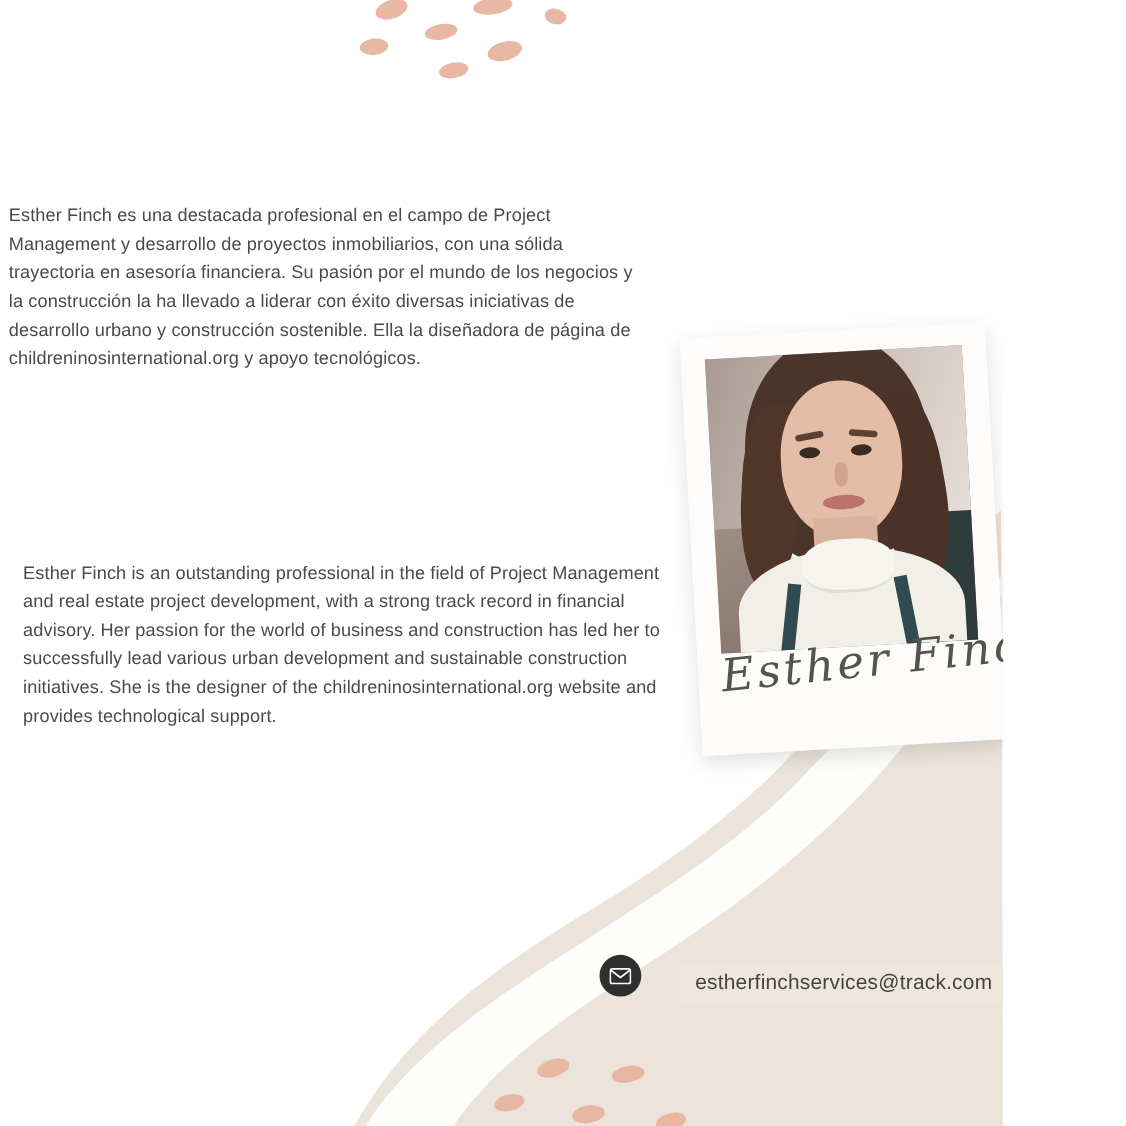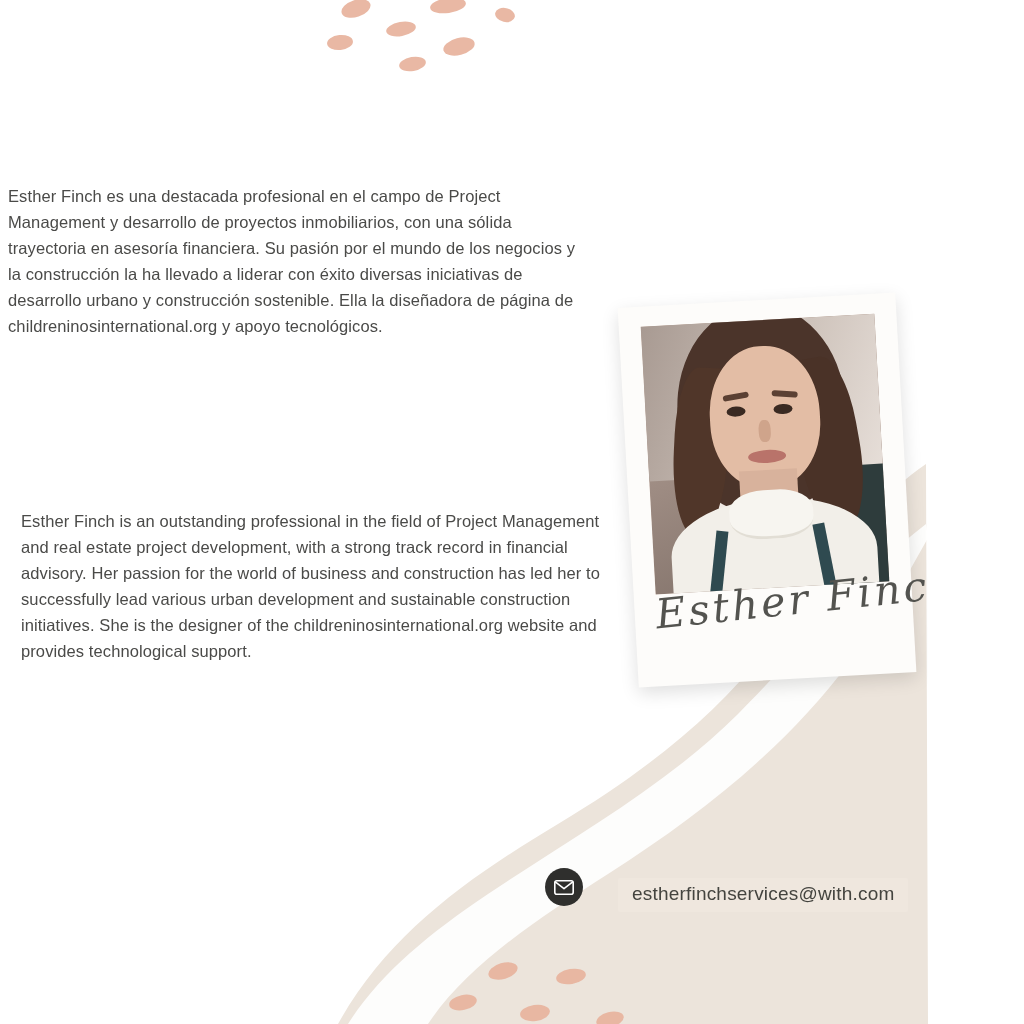--- a/index.html
+++ b/index.html
@@ -14,21 +14,20 @@
     overflow: hidden;
     position: relative;
   }
 
   .page {
     position: absolute;
     inset: 0;
     width: 912px;
     height: 1024px;
     overflow: hidden;
-    padding-left: 16px;
   }
 
   
   .blob-wrap {
     position: absolute;
     right: 0;
     bottom: 0;
     width: 620px;
     height: 560px;
     pointer-events: none;
@@ -302,15 +301,15 @@
 
   <div class="signature">Esther Finch</div>
 
   <div class="mail-badge">
     <svg width="20" height="15" viewBox="0 0 20 15" xmlns="http://www.w3.org/2000/svg">
       <rect x="0.8" y="0.8" width="18.4" height="13.4" rx="2" fill="none" stroke="#ffffff" stroke-width="1.6"></rect>
       <path d="M1.6 2.2 L10 8.6 L18.4 2.2" fill="none" stroke="#ffffff" stroke-width="1.6" stroke-linecap="round" stroke-linejoin="round"></path>
     </svg>
   </div>
 
-  <div class="email-chip">estherfinchservices@with.com</div>
+  <div class="email-chip">estherfinchservices@track.com</div>
 
 </div>
 
 </body></html>

